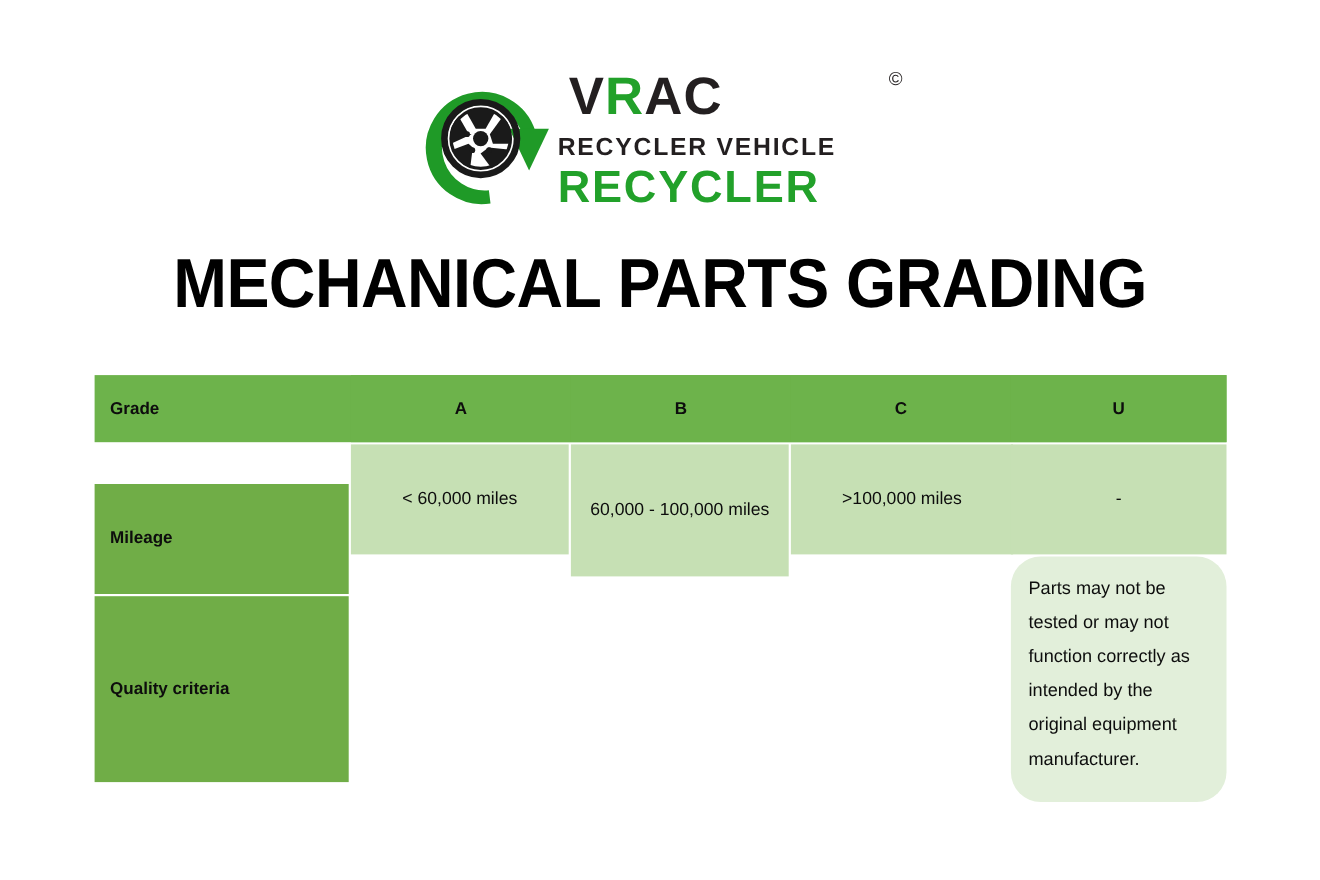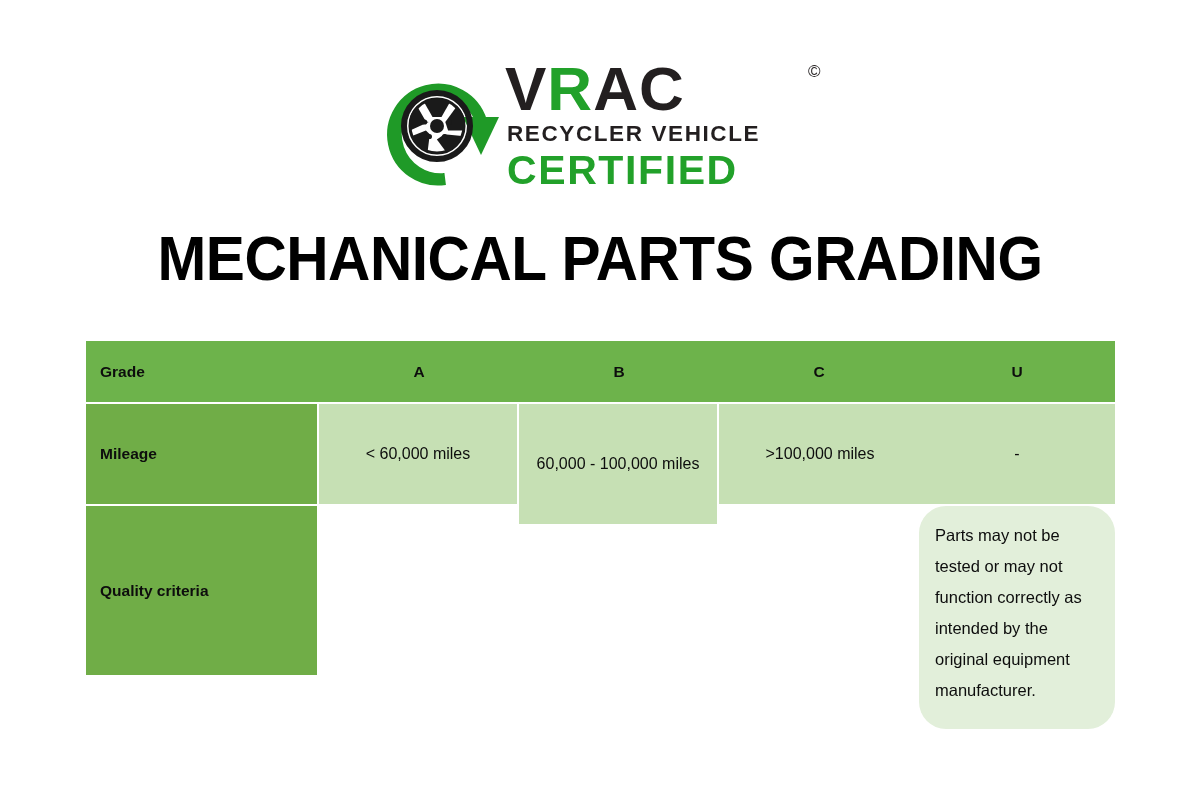--- a/index.html
+++ b/index.html
@@ -38,25 +38,25 @@
   }
   .logo-text {
     position: absolute;
     left: 130px;
     top: 0px;
     width: 335px;
     height: 140px;
   }
   .vrac-line {
     position: absolute;
-    left: 0px;
+    left: 12px;
     top: 0px;
     font-family: "Liberation Sans", sans-serif;
     font-weight: bold;
-    font-size: 62px;
+    font-size: 48px;
     line-height: 62px;
     letter-spacing: 1px;
     white-space: nowrap;
   }
   .vrac-line .blk { color: #231f20; }
   .vrac-line .grn { color: #22a12a; }
   .copyright-sym {
     position: absolute;
     left: 303px;
     top: 5px;
@@ -136,20 +136,21 @@
   .hdr-center {
     justify-content: center;
   }
   .rowlabel {
     background: #70AD47;
     font-weight: bold;
     font-size: 15.5px;
     display: flex;
     align-items: center;
     padding-left: 14px;
+    margin-top: 36px;
   }
   .mileage-cell {
     background: #C6E0B4;
     font-size: 16px;
     display: flex;
     align-items: center;
     justify-content: center;
     text-align: center;
     line-height: 30px;
     padding: 16px 8px;
@@ -205,21 +206,21 @@
             <circle cx="-12.4" cy="-4" r="2.6"></circle>
           </g>
         </g>
       </svg>
     </div>
 
     <div class="logo-text">
       <div class="vrac-line"><span class="blk">V</span><span class="grn">R</span><span class="blk">AC</span></div>
       <div class="copyright-sym">©</div>
       <div class="certified-line">RECYCLER VEHICLE</div>
-      <div class="recycler-line">CERTIFIED</div>
+      <div class="recycler-line">RECYCLER</div>
     </div>
   </div>
 
   <div class="page-title">MECHANICAL PARTS GRADING</div>
 
   <div class="grading-table">
 
     <div class="cell hdr hdr-left" style="left:0px;   top:0px; width:1029px; height:61px;">Grade</div>
     <div class="cell hdr hdr-center" style="left:233px; top:0px; width:200px;  height:61px;">A</div>
     <div class="cell hdr hdr-center" style="left:433px; top:0px; width:200px;  height:61px;">B</div>

